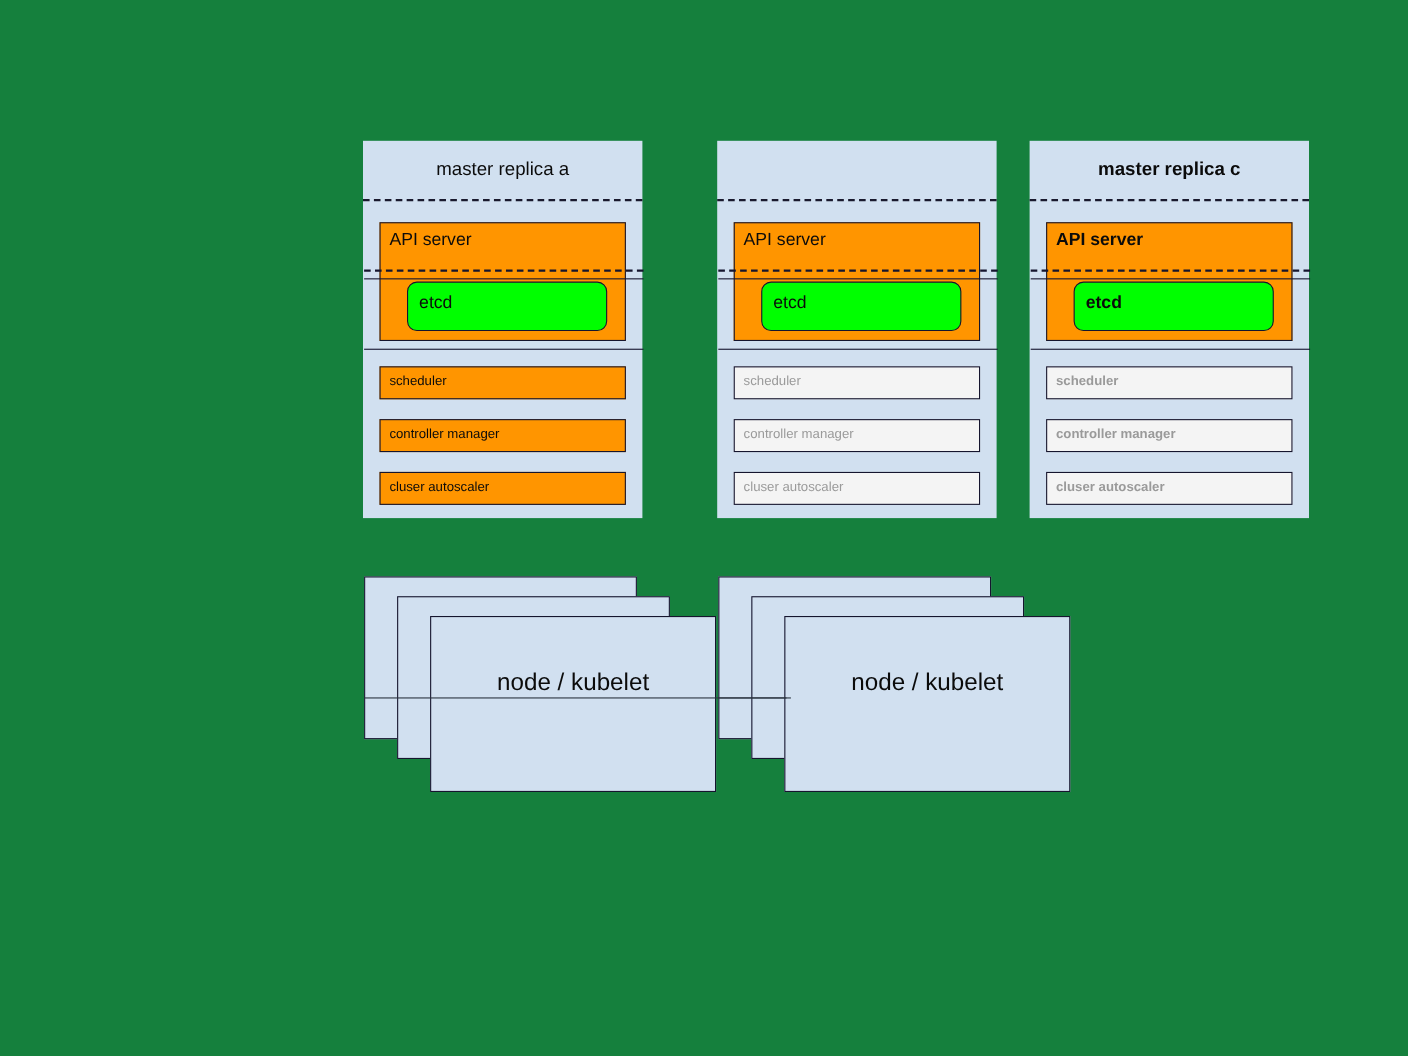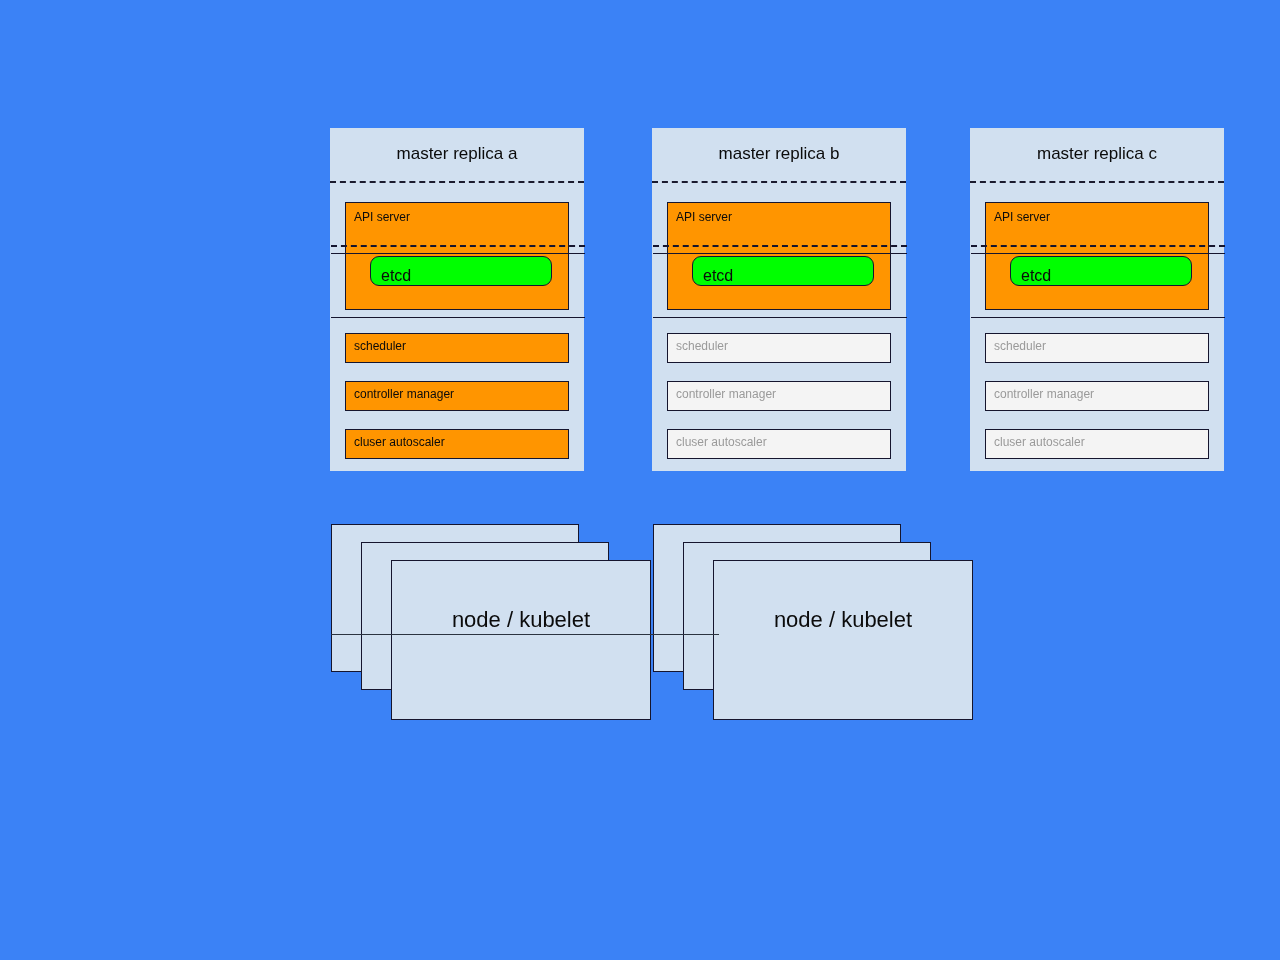--- a/index.html
+++ b/index.html
@@ -14,21 +14,21 @@
     position: relative;
     overflow: hidden;
     font-family: "Liberation Sans", sans-serif;
     -webkit-font-smoothing: antialiased;
   }
   #canvas {
     position: absolute;
     left: 0; top: 0;
     width: 1280px;
     height: 960px;
-    background: #3b82f6;
+    background: #15803d;
   }
 
   
   .replica {
     position: absolute;
     background: #D1E0F0;
     box-sizing: border-box;
     top: 128px;
     width: 254px;
     height: 343px;
@@ -62,21 +62,21 @@
     width: 224px;
     height: 108px;
     background: #FF9500;
     border: 1.5px solid #15152e;
     box-sizing: border-box;
   }
   .apiserver-label {
     position: absolute;
     left: 8px;
     top: 7px;
-    font-size: 12px;
+    font-size: 16px;
     color: #0b0b0b;
     white-space: nowrap;
   }
   .apiserver-dash {
     position: absolute;
     left: -15px;
     top: 42px;
     width: 254px;
     height: 0;
     border-top: 2px dashed #15152e;
@@ -97,21 +97,21 @@
     height: 0;
     border-top: 1.5px solid #15152e;
   }
 
   
   .etcd-box {
     position: absolute;
     left: 24px;
     top: 53px;
     width: 182px;
-    height: 30px;
+    height: 45px;
     background: #00FF00;
     border: 1.5px solid #15152e;
     border-radius: 9px;
     box-sizing: border-box;
     text-align: right;
   }
   .etcd-label {
     position: absolute;
     left: 10px;
     top: 10px;
@@ -201,21 +201,20 @@
     </div>
     <div class="component active comp-row-2">
       <div class="component-label">controller manager</div>
     </div>
     <div class="component active comp-row-3">
       <div class="component-label">cluser autoscaler</div>
     </div>
   </div>
 
   <div class="replica" style="left:652px;">
-    <div class="replica-title">master replica b</div>
     <div class="replica-divider"></div>
 
     <div class="apiserver-block">
       <div class="apiserver-label">API server</div>
       <div class="apiserver-dash"></div>
       <div class="apiserver-line-top"></div>
       <div class="apiserver-line-bot"></div>
       <div class="etcd-box">
         <div class="etcd-label">etcd</div>
       </div>
@@ -225,21 +224,21 @@
       <div class="component-label">scheduler</div>
     </div>
     <div class="component inactive comp-row-2">
       <div class="component-label">controller manager</div>
     </div>
     <div class="component inactive comp-row-3">
       <div class="component-label">cluser autoscaler</div>
     </div>
   </div>
 
-  <div class="replica" style="left:970px;">
+  <div class="replica" style="left:936px;font-weight:bold;">
     <div class="replica-title">master replica c</div>
     <div class="replica-divider"></div>
 
     <div class="apiserver-block">
       <div class="apiserver-label">API server</div>
       <div class="apiserver-dash"></div>
       <div class="apiserver-line-top"></div>
       <div class="apiserver-line-bot"></div>
       <div class="etcd-box">
         <div class="etcd-label">etcd</div>

